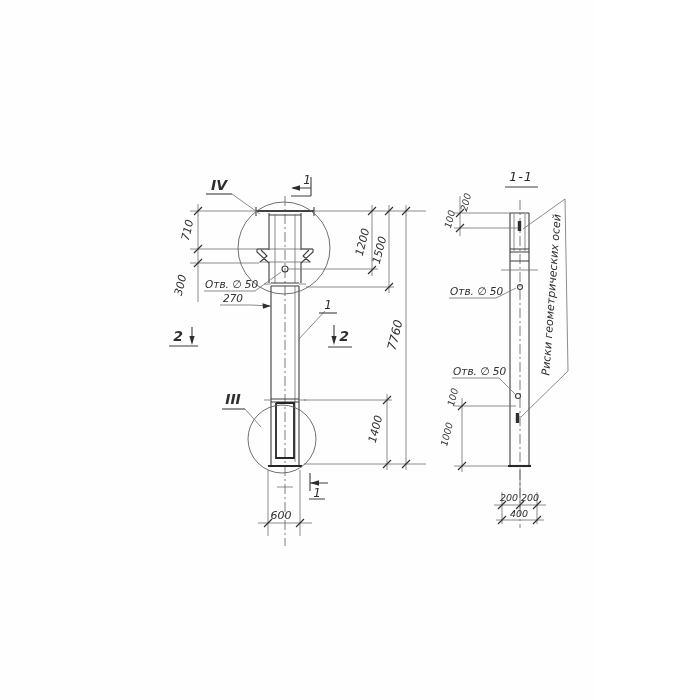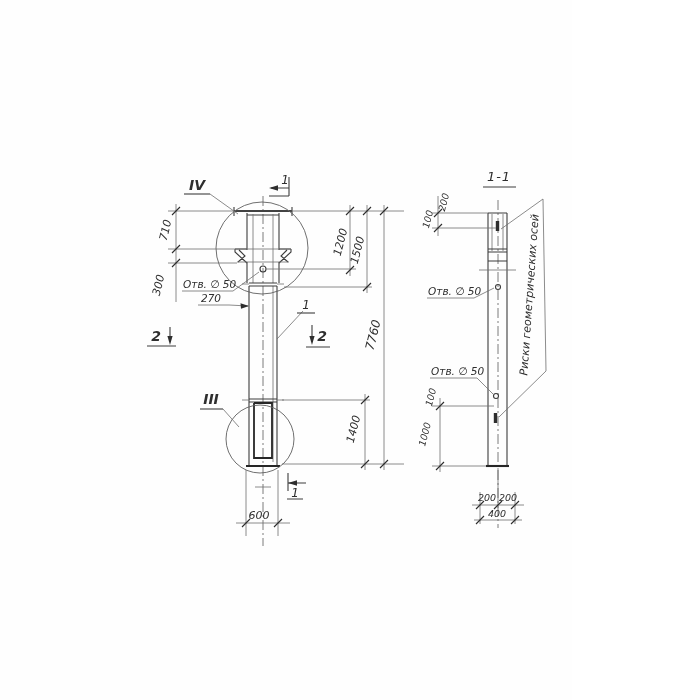--- a/index.html
+++ b/index.html
@@ -1,16 +1,16 @@
 <!DOCTYPE html>
 <html><head>
 <meta charset="utf-8">
 <style>
   html,body{margin:0;padding:0;background:#ffffff;}
-  .page{width:572px;height:700px;background:#fefefe;position:relative;overflow:hidden;}
+  .page{width:572px;height:700px;background:#fefefe;position:relative;overflow:hidden;padding-left:22px;}
   svg{display:block;}
   text{font-family:"DejaVu Sans",sans-serif;font-style:italic;fill:#2e2e2e;}
   .t11{font-size:11px;}
   .t10{font-size:10.5px;}
   .t9{font-size:9.5px;}
   .t12{font-size:12px;}
   .t13{font-size:13px;letter-spacing:1px;}
   .t14{font-size:14px;font-weight:bold;}
   .thin{stroke:#6e6e6e;stroke-width:0.8;fill:none;}
   .med{stroke:#3c3c3c;stroke-width:1.1;fill:none;}

